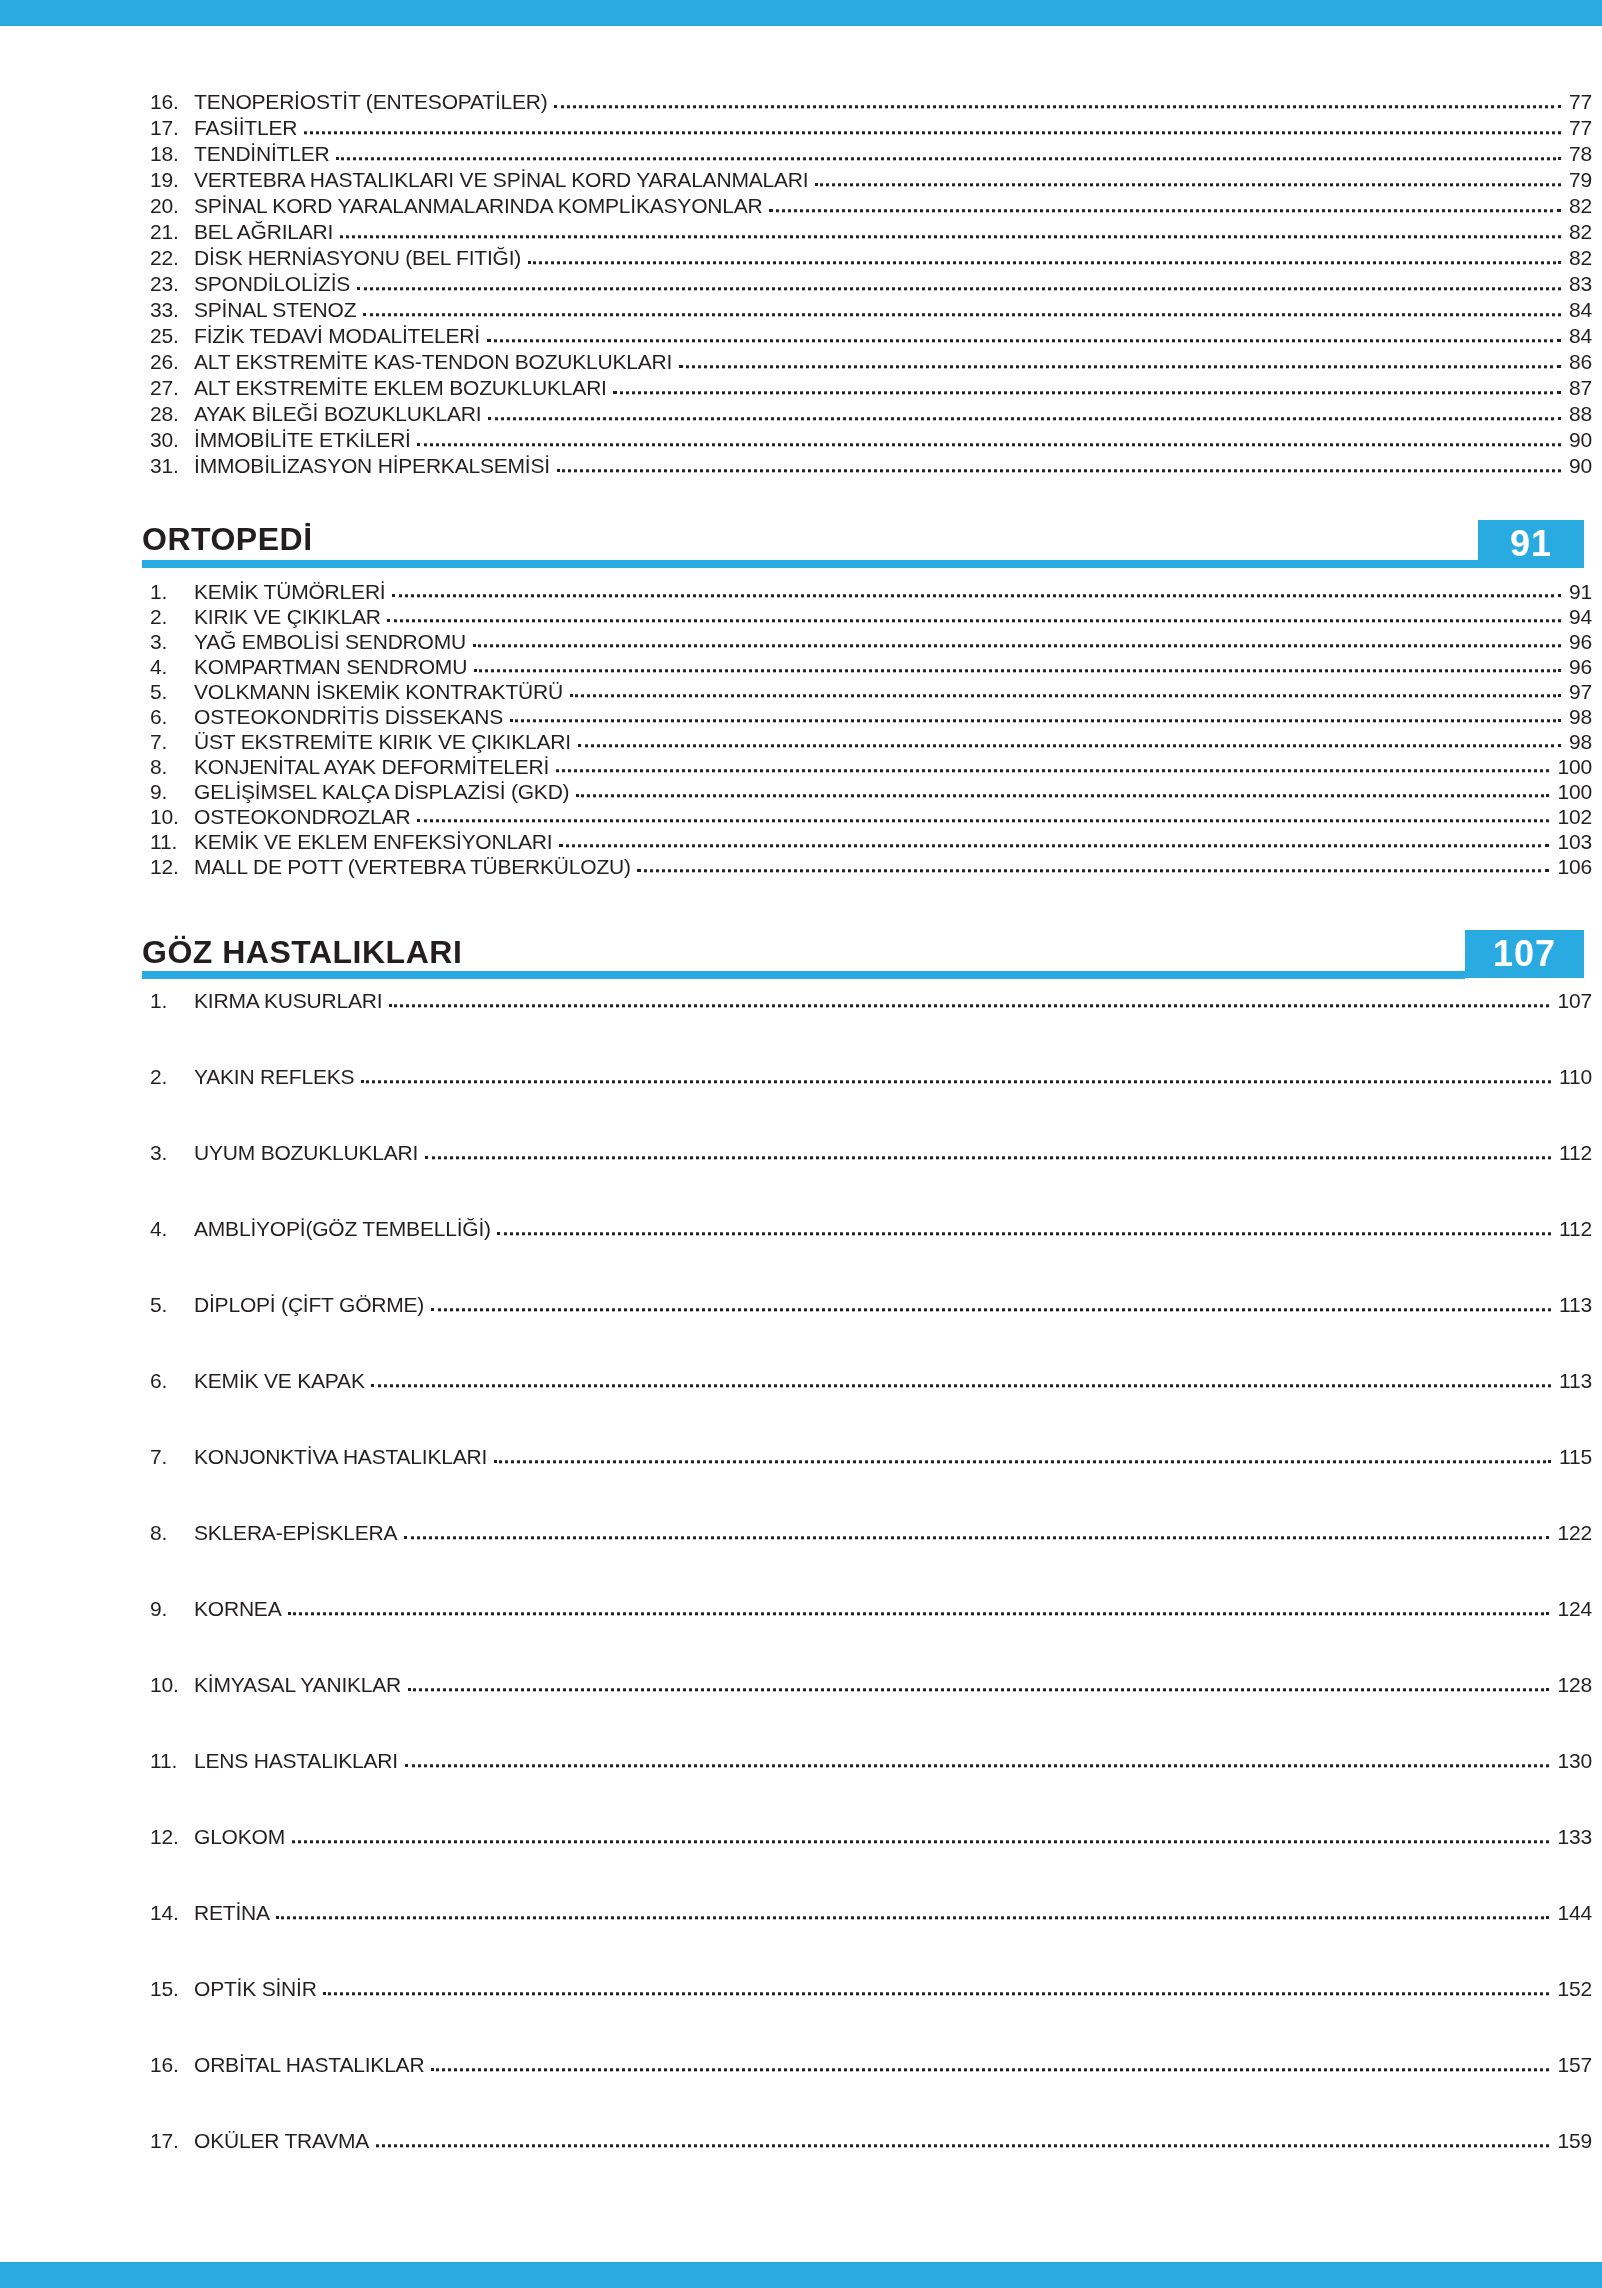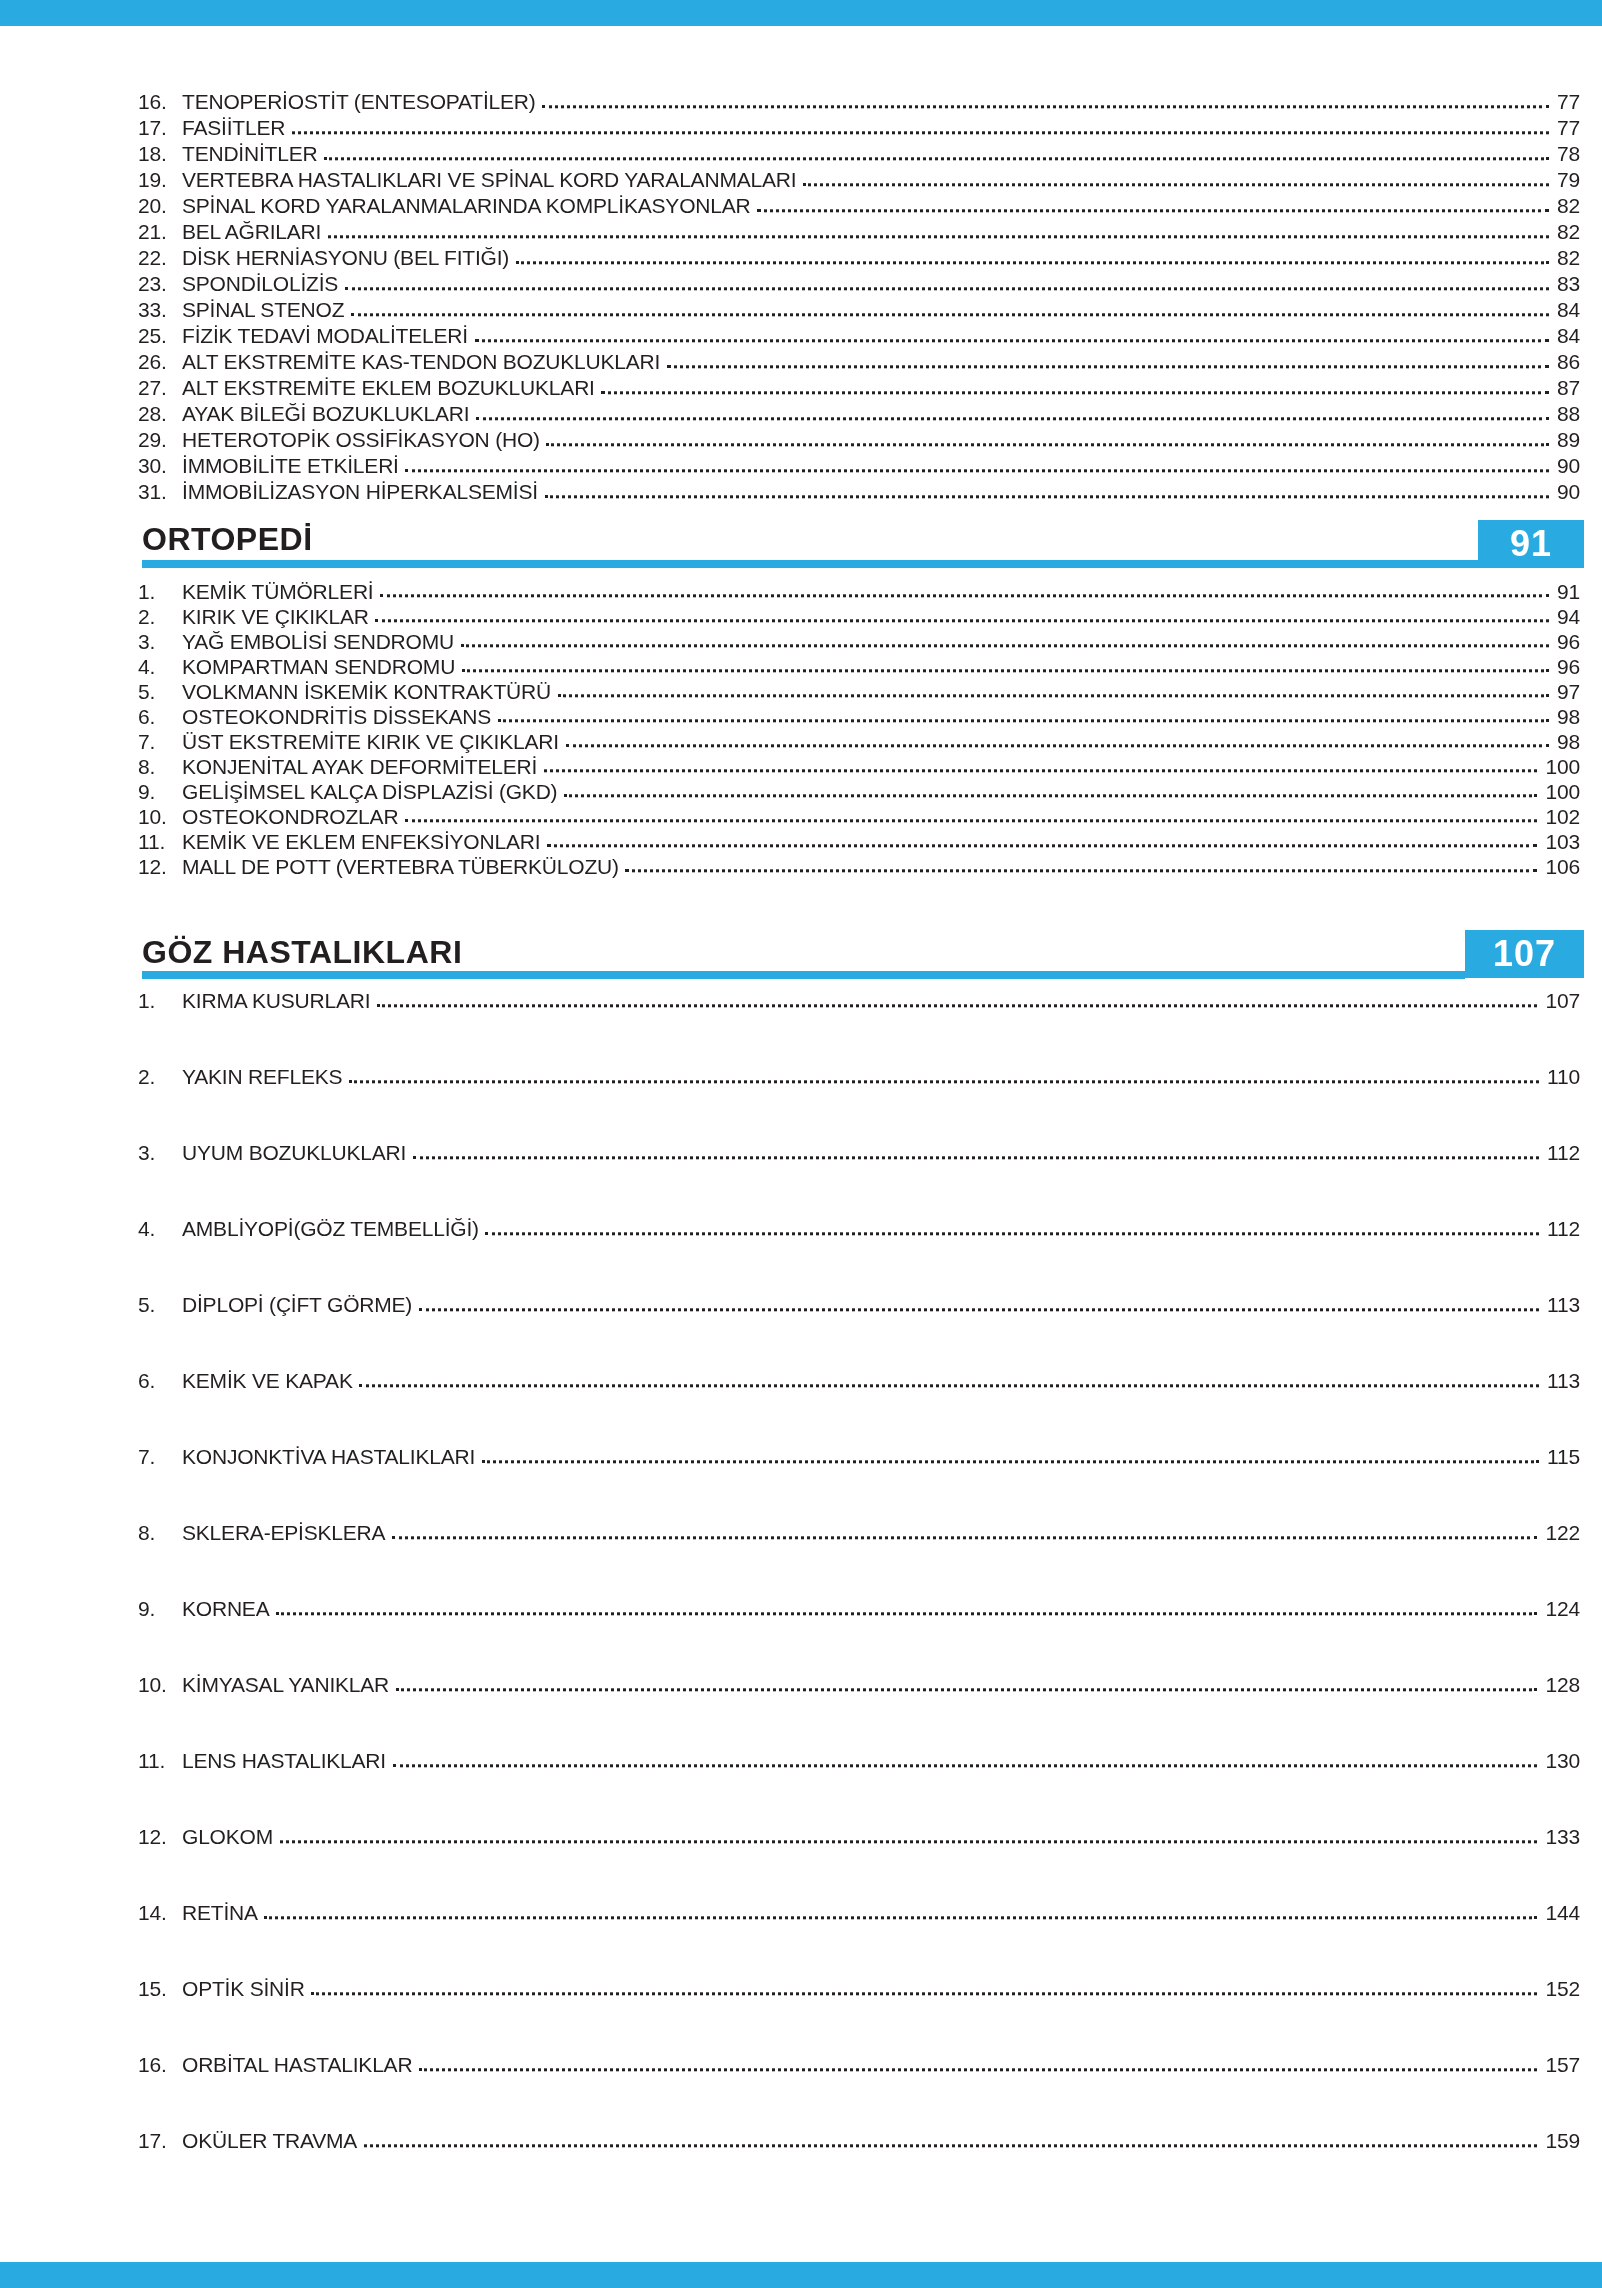--- a/index.html
+++ b/index.html
@@ -16,21 +16,21 @@
     overflow:hidden;
   }
   .accent-bar{
     position:absolute;left:0;width:1602px;height:25.6px;
     background:var(--accent);
   }
   .accent-bar.top{top:0;}
   .accent-bar.bottom{bottom:0;}
 
   .toc-list{
-    position:absolute;left:138px;width:1442px;
+    position:absolute;left:150px;width:1442px;
   }
   #list-continued{top:89px;}
   #list-continued .toc-row{height:26px;}
   #list-ortopedi{top:579px;}
   #list-ortopedi .toc-row{height:25px;}
   #list-goz{top:963px;}
   #list-goz .toc-row{height:76px;}
 
   .toc-row{
     display:flex;
@@ -153,26 +153,20 @@
     <span class="leader"></span>
     <span class="page">87</span>
   </div>
     <div class="toc-row">
     <span class="num">28.</span>
     <span class="label">AYAK BİLEĞİ BOZUKLUKLARI</span>
     <span class="leader"></span>
     <span class="page">88</span>
   </div>
     <div class="toc-row">
-    <span class="num">29.</span>
-    <span class="label">HETEROTOPİK OSSİFİKASYON (HO)</span>
-    <span class="leader"></span>
-    <span class="page">89</span>
-  </div>
-    <div class="toc-row">
     <span class="num">30.</span>
     <span class="label">İMMOBİLİTE ETKİLERİ</span>
     <span class="leader"></span>
     <span class="page">90</span>
   </div>
     <div class="toc-row">
     <span class="num">31.</span>
     <span class="label">İMMOBİLİZASYON HİPERKALSEMİSİ</span>
     <span class="leader"></span>
     <span class="page">90</span>

